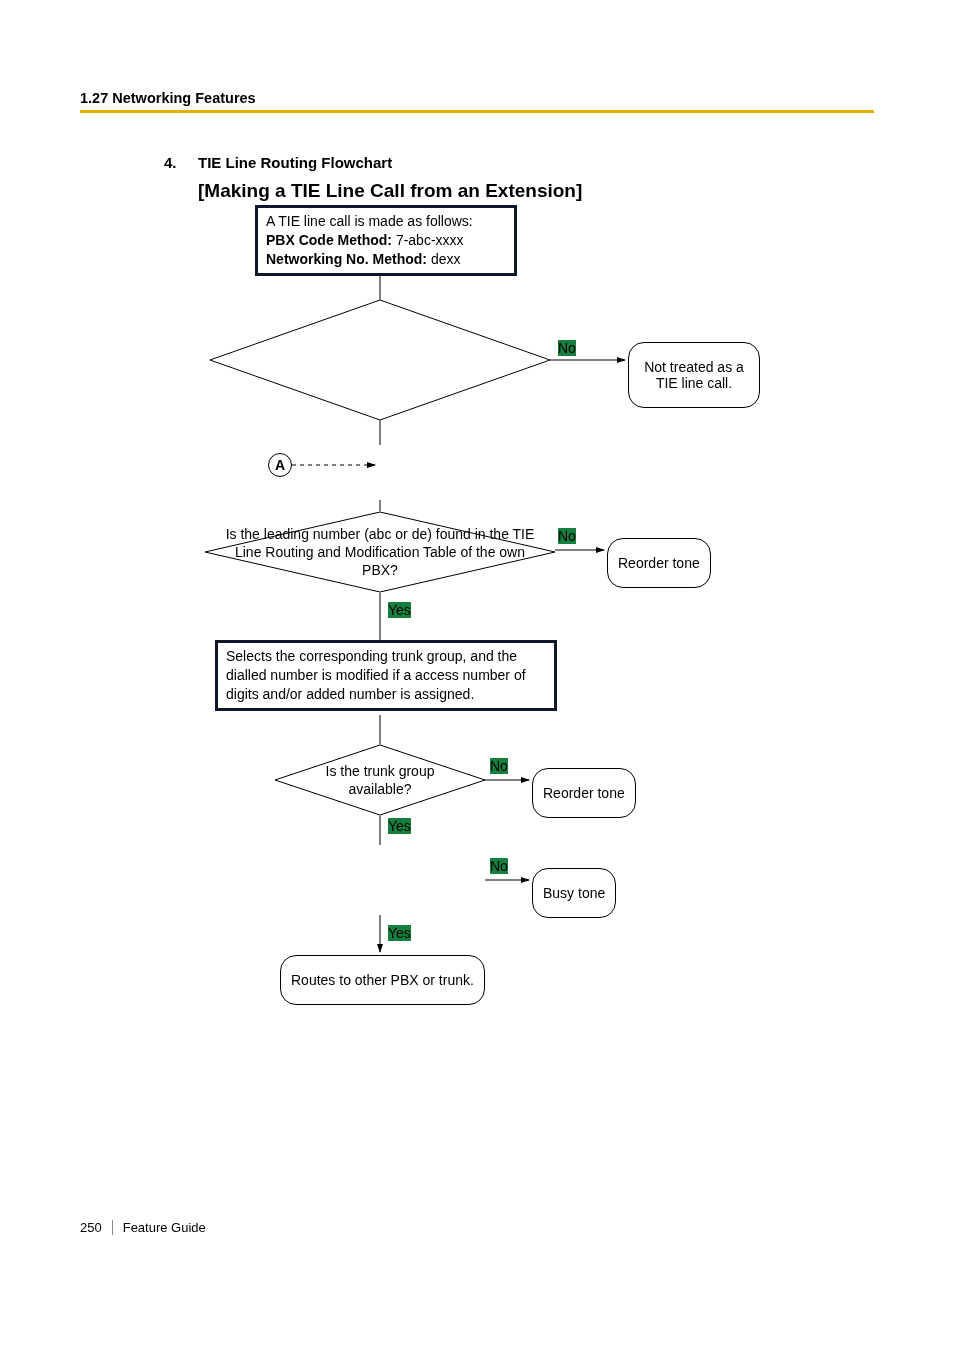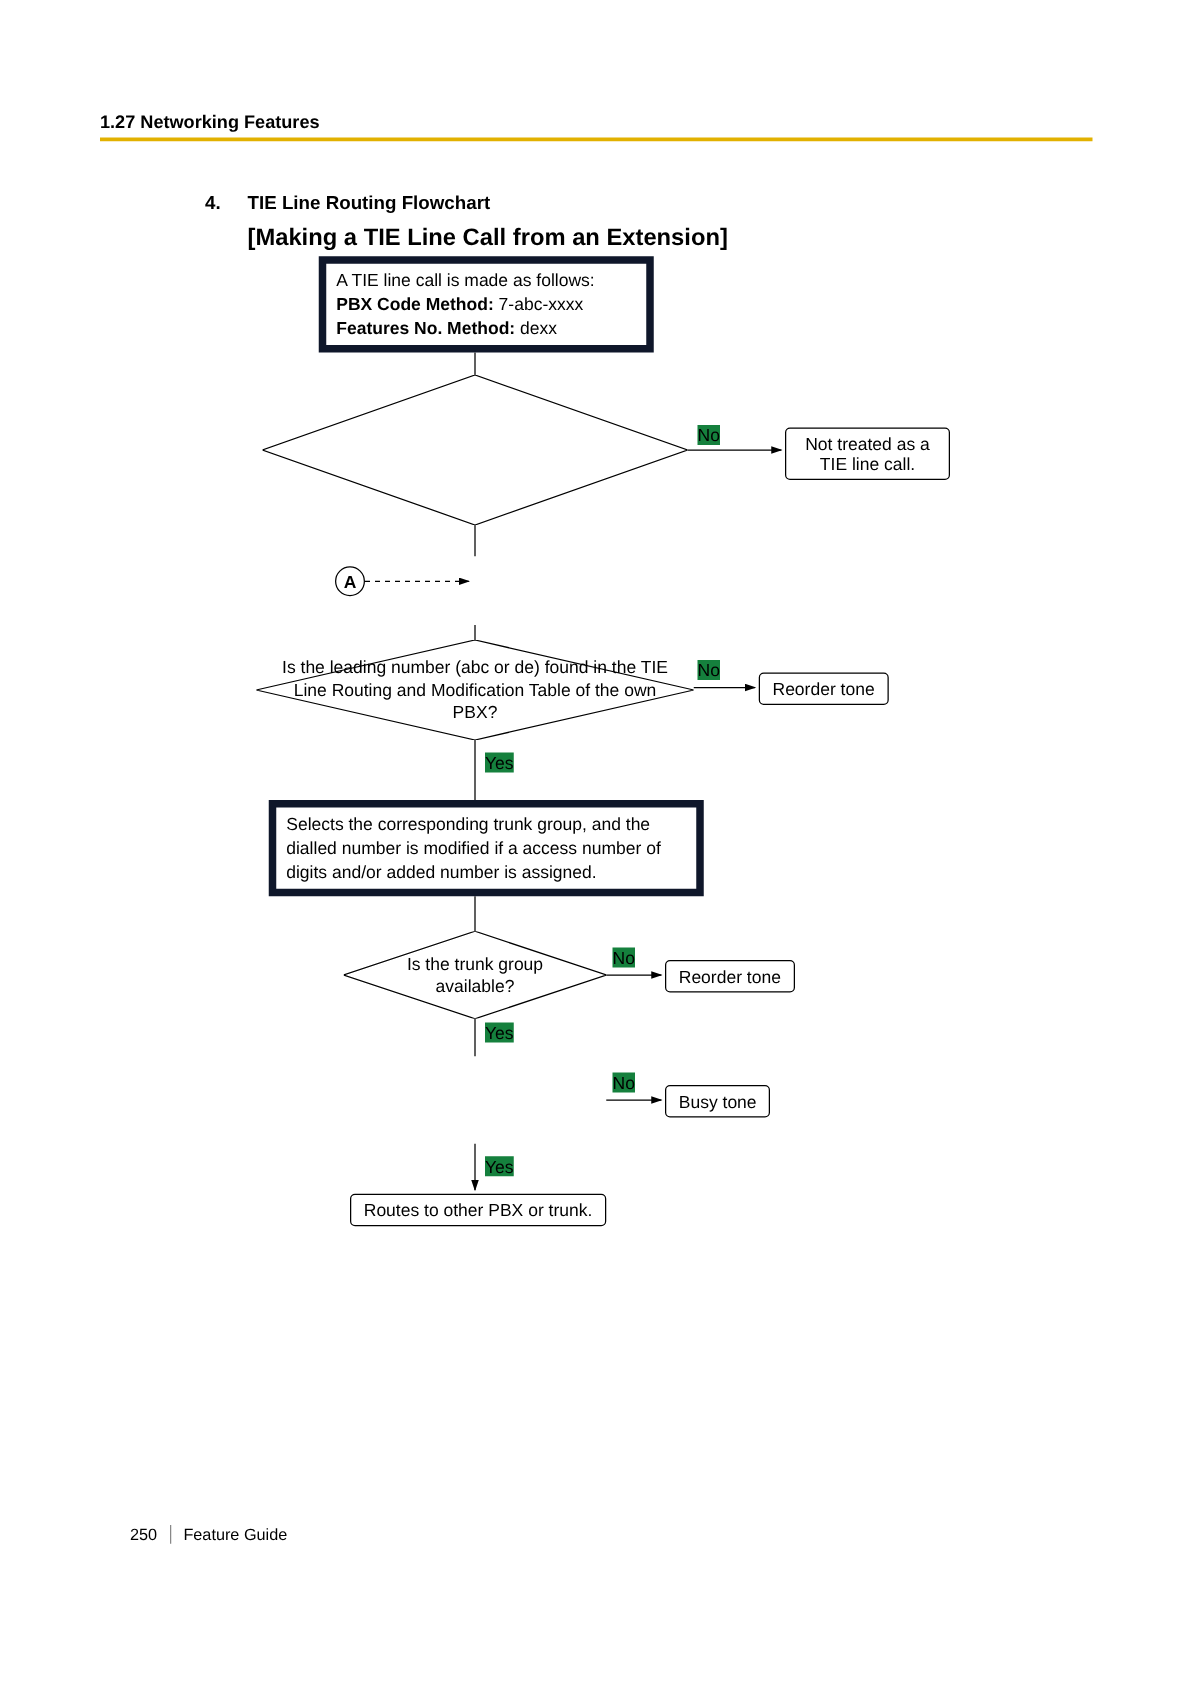--- a/index.html
+++ b/index.html
@@ -53,44 +53,44 @@
     left: 198px;
     font-weight: bold;
     font-size: 19px;
   }
   .footer {
     position: absolute;
     bottom: 110px;
     left: 80px;
     font-size: 13px;
   }
-  .footer .pnum { display:inline-block; padding-right:10px; border-right:1px solid #888; margin-right:10px;margin-left:24px;}
+  .footer .pnum { display:inline-block; padding-right:10px; border-right:1px solid #888; margin-right:10px;}
   .diagram {
     position: absolute;
     top: 200px;
     left: 210px;
     width: 570px;
     height: 800px;
   }
   .box {
     position: absolute;
-    border: 6px solid #0f172a;
+    border: 3px solid #0f172a;
     background: #fff;
     font-size: 14px;
     line-height: 1.35;
     padding: 4px 8px;
     text-align: left;
   }
   .pill {
     position: absolute;
     border: 1px solid #000;
-    border-radius: 4px;
+    border-radius: 16px;
     background: #fff;
     font-size: 14px;
-    padding: 4px 10px;
+    padding: 16px 10px;
     text-align: center;
   }
   .circle {
     position: absolute;
     border: 1.5px solid #000;
     border-radius: 50%;
     width: 22px; height: 22px;
     line-height: 22px;
     text-align: center;
     font-weight: bold;
@@ -165,21 +165,21 @@
       <line x1="170" y1="615" x2="170" y2="645" stroke="#000" stroke-width="1"></line>
 
       <line x1="275" y1="680" x2="319" y2="680" stroke="#000" stroke-width="1" marker-end="url(#arrow)"></line>
 
       <line x1="170" y1="715" x2="170" y2="752" stroke="#000" stroke-width="1" marker-end="url(#arrow)"></line>
     </svg>
 
     <div class="box" style="left:45px; top:5px; width:240px;">
       <div>A TIE line call is made as follows:</div>
       <div><b>PBX Code Method:</b><span> 7-abc-xxxx</span></div>
-      <div><b>Features No. Method:</b><span> dexx</span></div>
+      <div><b>Networking No. Method:</b><span> dexx</span></div>
     </div>
 
     <div class="diamond" style="left:0px; top:100px; width:340px; height:120px;">
       <svg width="340" height="120">
           <polygon points="170,0 340,60 170,120 0,60" fill="#fff" stroke="#000" stroke-width="1"></polygon>
         </svg>
     </div>
     <div class="lbl" style="left:348px; top:140px;">No</div>
     <div class="pill" style="left:418px; top:142px; width:110px;">Not treated as a TIE line call.</div>
 

